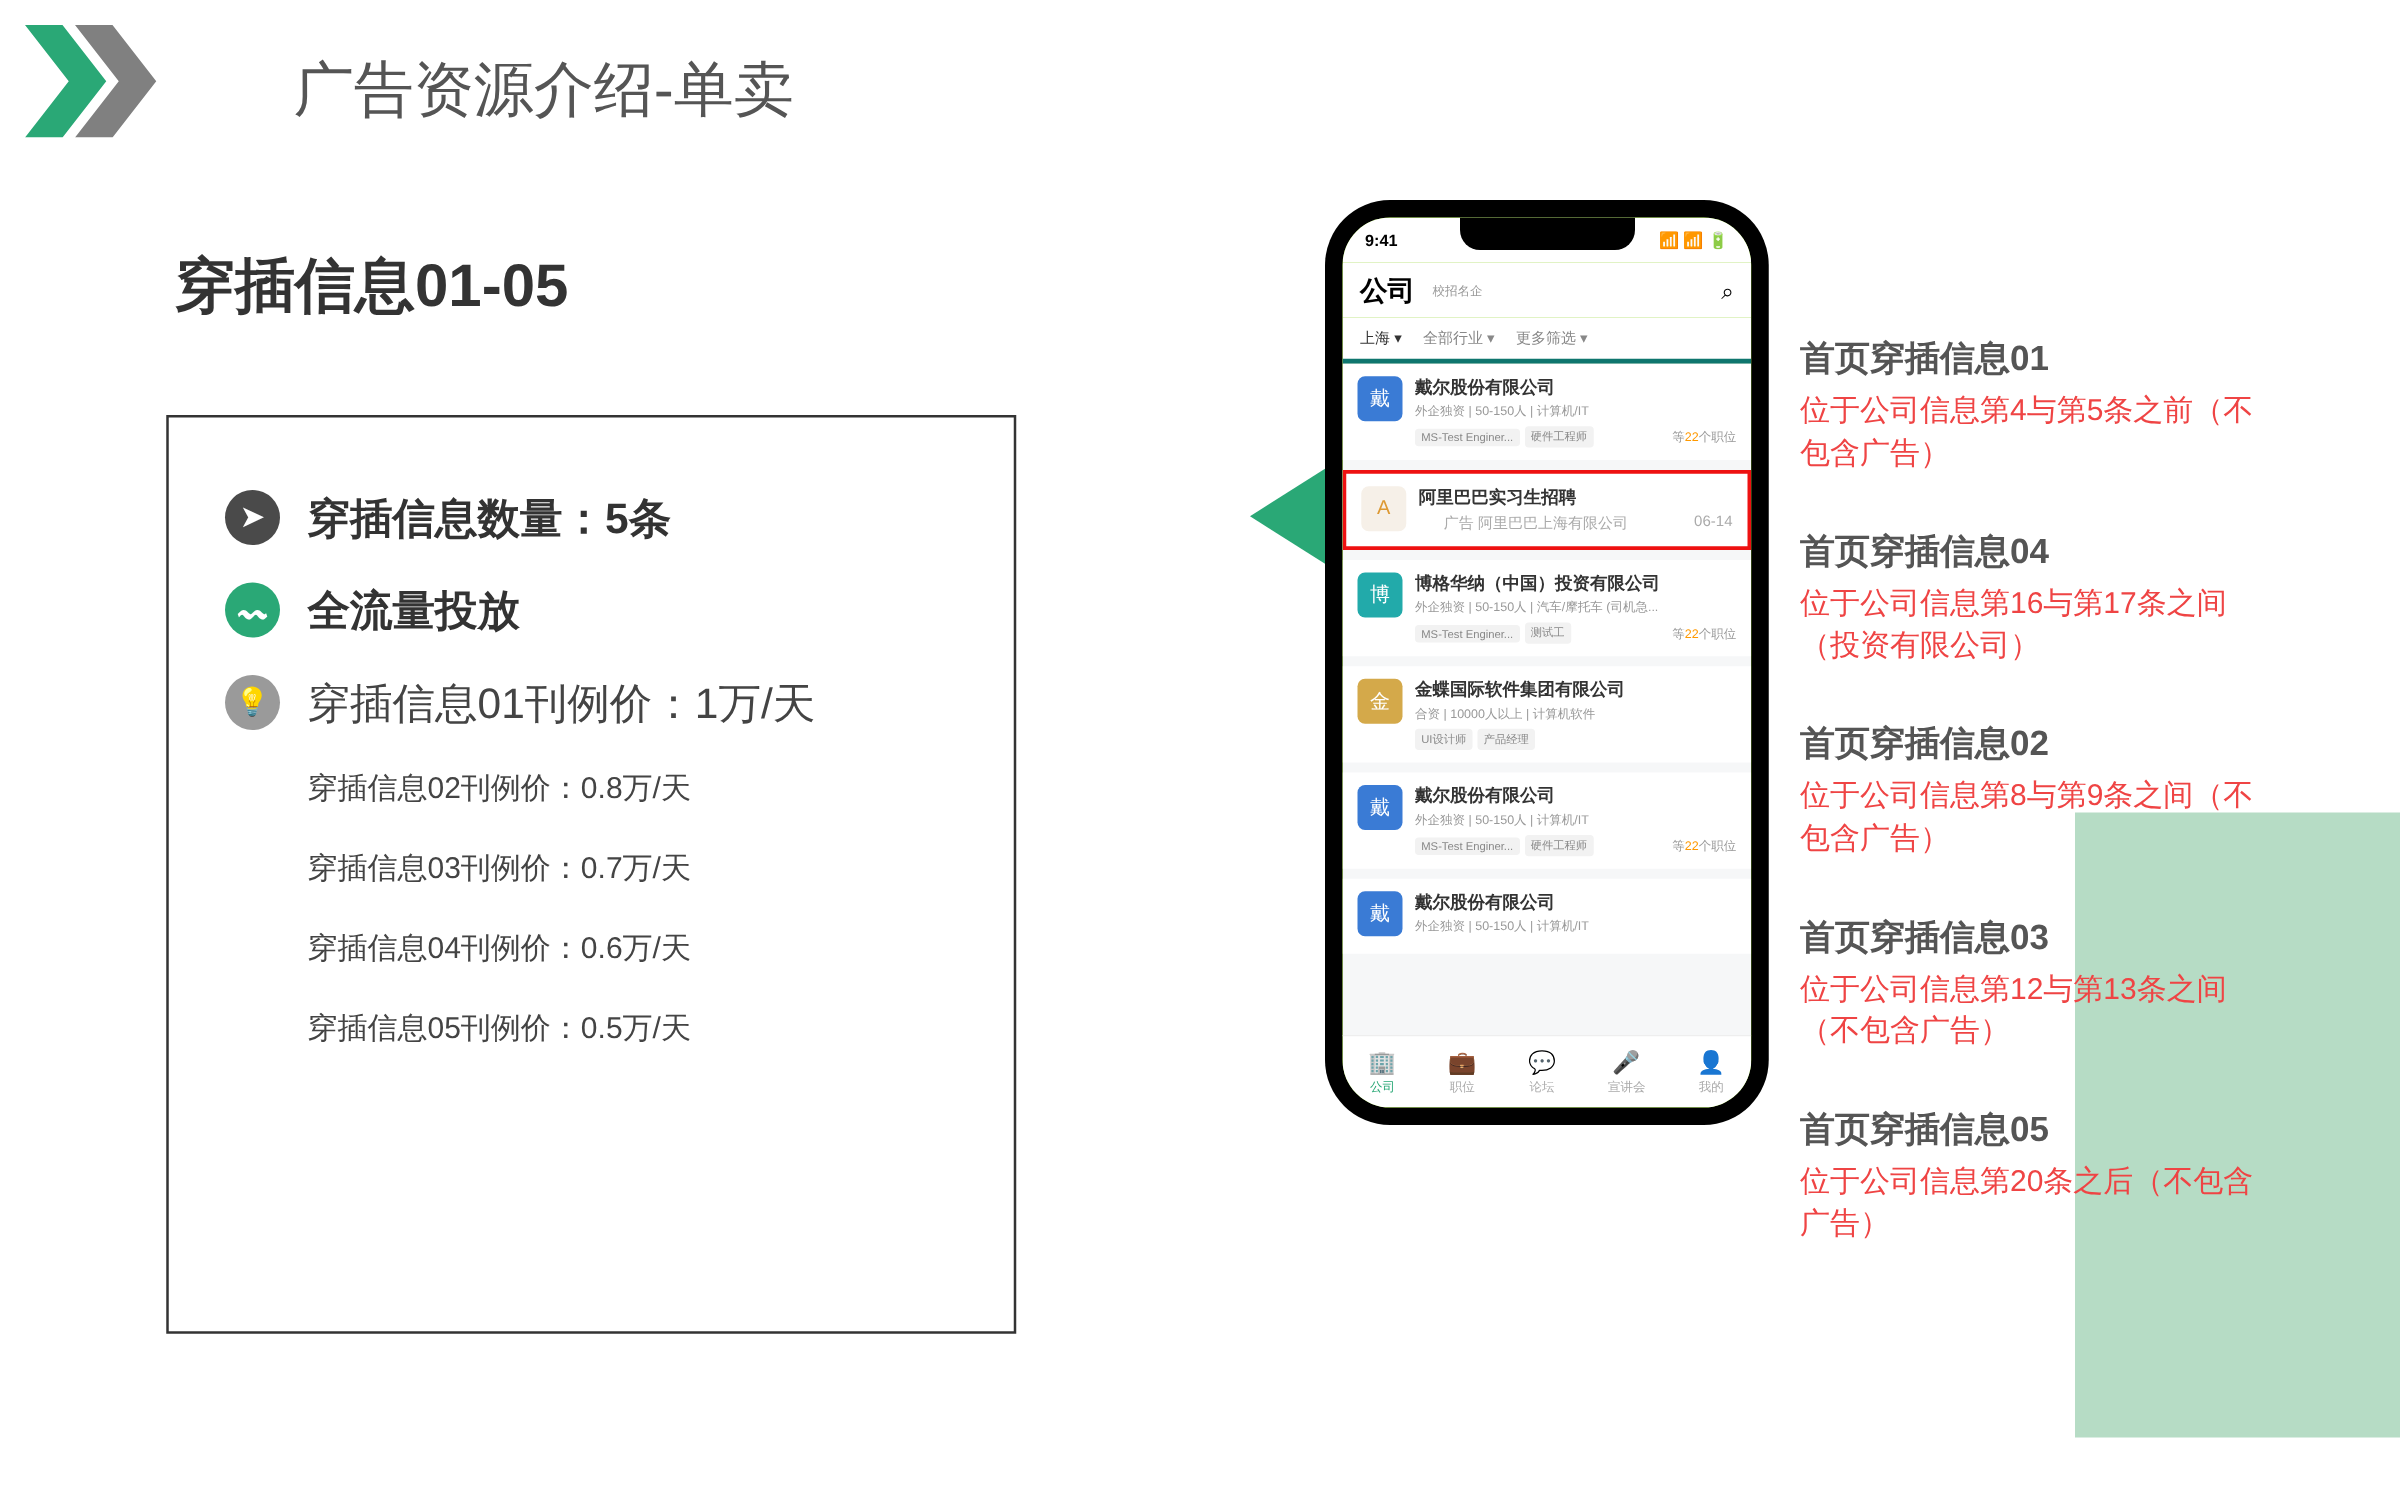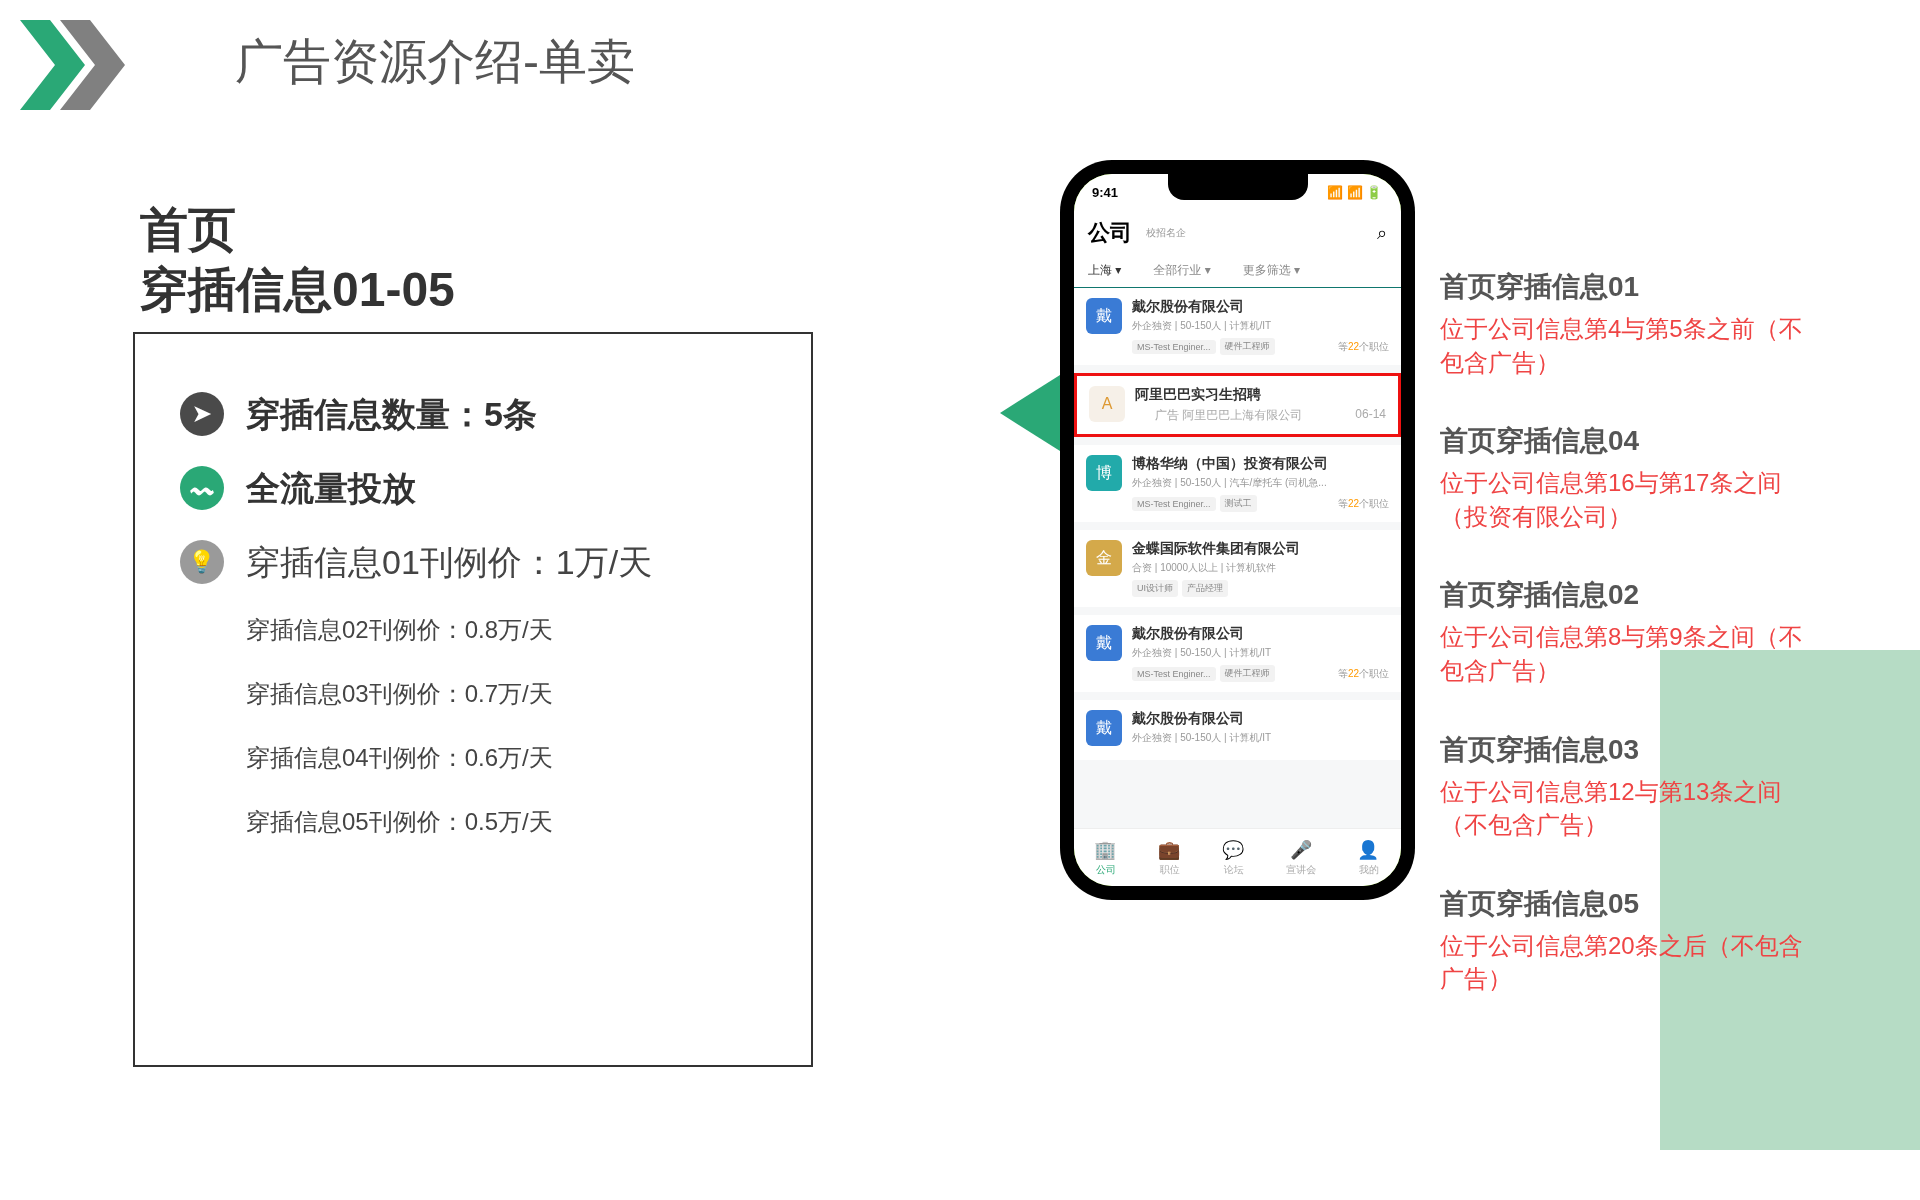--- a/index.html
+++ b/index.html
@@ -11,21 +11,21 @@
   position: relative;
   overflow: hidden;
 }
 .arrow-logo {
   position: absolute;
   top: 20px; left: 20px;
   width: 120px; height: 90px;
 }
 .slide-title {
   position: absolute;
-  top: 30px; left: 235px;
+  top: 40px; left: 235px;
   font-size: 48px;
   color: #555;
   font-weight: 400;
 }
 .section-head {
   position: absolute;
   top: 200px; left: 140px;
 }
 .section-head div { font-size: 48px; font-weight: 700; color: #333; line-height: 1.25; }
 .box {
@@ -66,21 +66,21 @@
 .notch {
   position: absolute; top: 0; left: 50%; transform: translateX(-50%);
   width: 140px; height: 26px; background: #000; border-radius: 0 0 16px 16px; z-index: 5;
 }
 .status-bar { height: 36px; display:flex; align-items:center; justify-content:space-between; padding: 0 18px; font-size: 13px; font-weight:600; background:#fff; }
 .app-header { background: #fff; padding: 8px 14px 6px; }
 .app-header .tabs { display:flex; align-items:center; gap: 14px; }
 .app-header .tabs .primary { font-size: 22px; font-weight:700; }
 .app-header .tabs .secondary { font-size: 10px; color:#999; }
 .search-ico { margin-left:auto; font-size:18px; }
-.filters { display:flex; gap:32px; padding: 8px 14px; font-size:12px; color:#888; background:#fff; border-bottom:1px solid #0f766e; }
+.filters { display:flex; gap:17px; padding: 8px 14px; font-size:12px; color:#888; background:#fff; border-bottom:4px solid #0f766e; }
 .filters span:first-child { color:#333; }
 .list { flex:1; overflow:hidden; background:#f6f7f8; }
 .card { background:#fff; padding:10px 12px; margin-bottom:8px; display:flex; gap:10px; }
 .card.highlight { border:3px solid #e11; }
 .logo-sq { width:36px; height:36px; border-radius:6px; display:flex; align-items:center; justify-content:center; color:#fff; font-size:16px; flex-shrink:0; }
 .c-blue{background:#3a7bd5;} .c-orange{background:#f6f0e8; color:#d93;} .c-teal{background:#2aa;} .c-gold{background:#d4a94a;}
 .card-body { flex:1; min-width:0; }
 .card-title { font-size:14px; font-weight:600; color:#333; margin-bottom:3px; white-space:nowrap; overflow:hidden; text-overflow:ellipsis; }
 .card-meta { font-size:10px; color:#999; margin-bottom:5px; white-space:nowrap; overflow:hidden; text-overflow:ellipsis; }
 .tags { display:flex; gap:4px; align-items:center; }
@@ -111,21 +111,20 @@
 <div class="bg-accent"></div>
 
 <svg class="arrow-logo" viewBox="0 0 120 90">
   <polygon points="0,0 30,0 65,45 30,90 0,90 35,45" fill="#2aa876"></polygon>
   <polygon points="40,0 70,0 105,45 70,90 40,90 75,45" fill="#808080"></polygon>
 </svg>
 
 <div class="slide-title">广告资源介绍-单卖</div>
 
 <div class="section-head">
-  <div>首页</div>
   <div>穿插信息01-05</div>
 </div>
 
 <div class="box">
   <div class="bullet bold">
     <span class="icon icon-dark">➤</span>
     <span>穿插信息数量：5条</span>
   </div>
   <div class="bullet bold">
     <span class="icon icon-green">〰</span>

